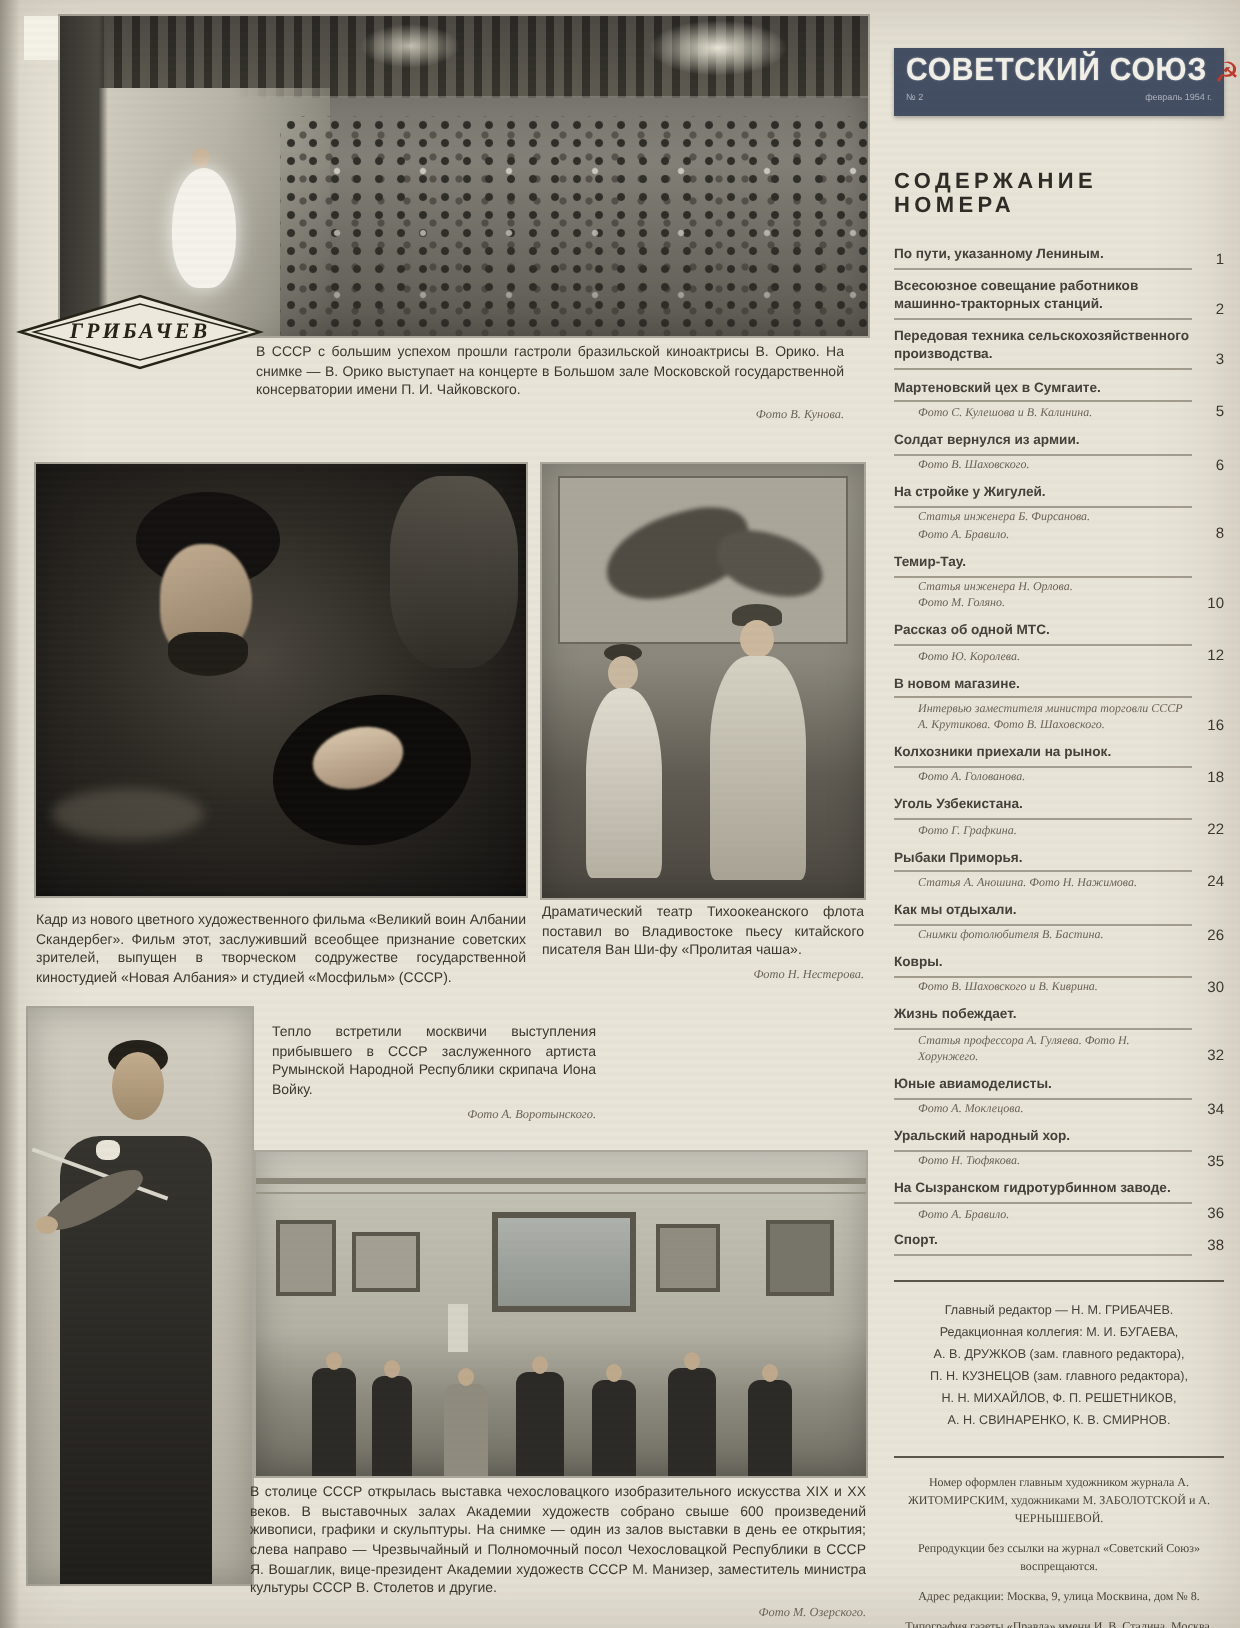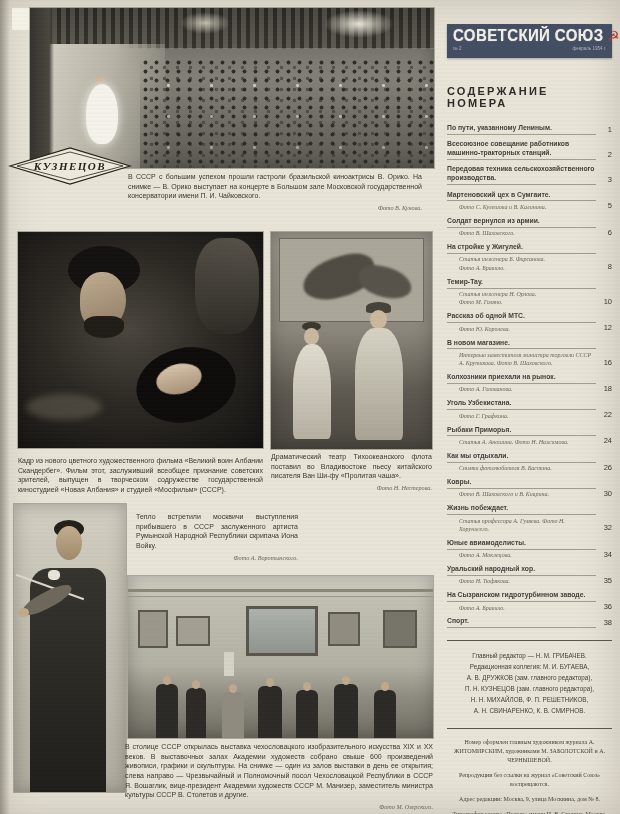--- a/index.html
+++ b/index.html
@@ -165,21 +165,21 @@
     <div class="ph audience"></div>
     <div class="ph singer-head"></div>
     <div class="ph singer-dress"></div>
   </div>
 
   <div class="iskusstvo">
     <svg viewBox="0 0 124 40" width="124" height="40">
       <polygon points="2,20 62,2 122,20 62,38" fill="#ece8dc" stroke="#262319" stroke-width="1.2"></polygon>
       <polygon points="9,20 62,6 115,20 62,34" fill="none" stroke="#262319" stroke-width="0.8"></polygon>
     </svg>
-    <div class="lbl">КУЗНЕЦОВ</div>
+    <div class="lbl">ГРИБАЧЕВ</div>
   </div>
 
   <div class="cap cap-concert">
     <span>В СССР с большим успехом прошли гастроли бразильской киноактрисы В. Орико. На снимке — В. Орико выступает на концерте в Большом зале Московской государственной консерватории имени П. И. Чайковского.</span>
     <div class="credit">Фото В. Кунова.</div>
   </div>
 
   <div class="photo photo-film">
     <div class="ph drape"></div>
     <div class="ph man-hair"></div>

